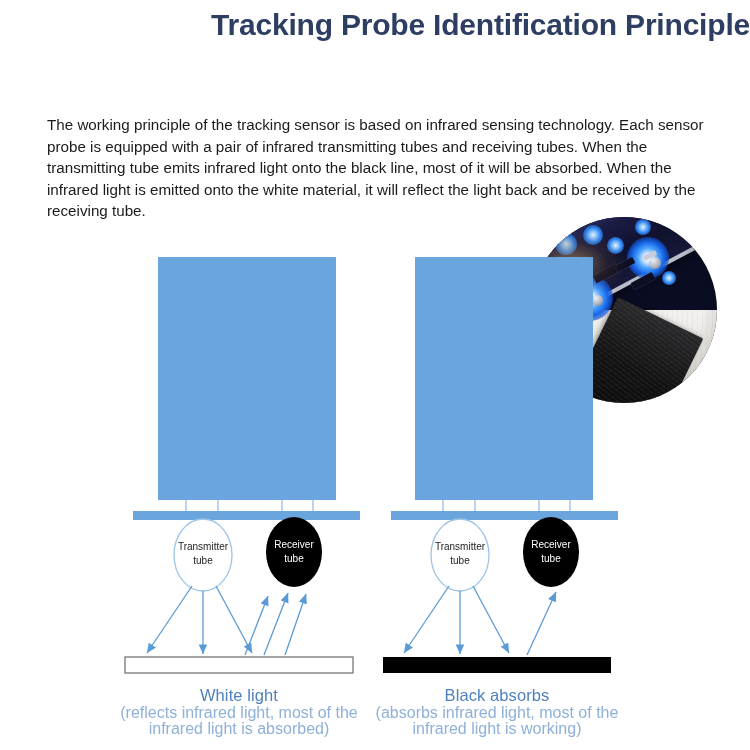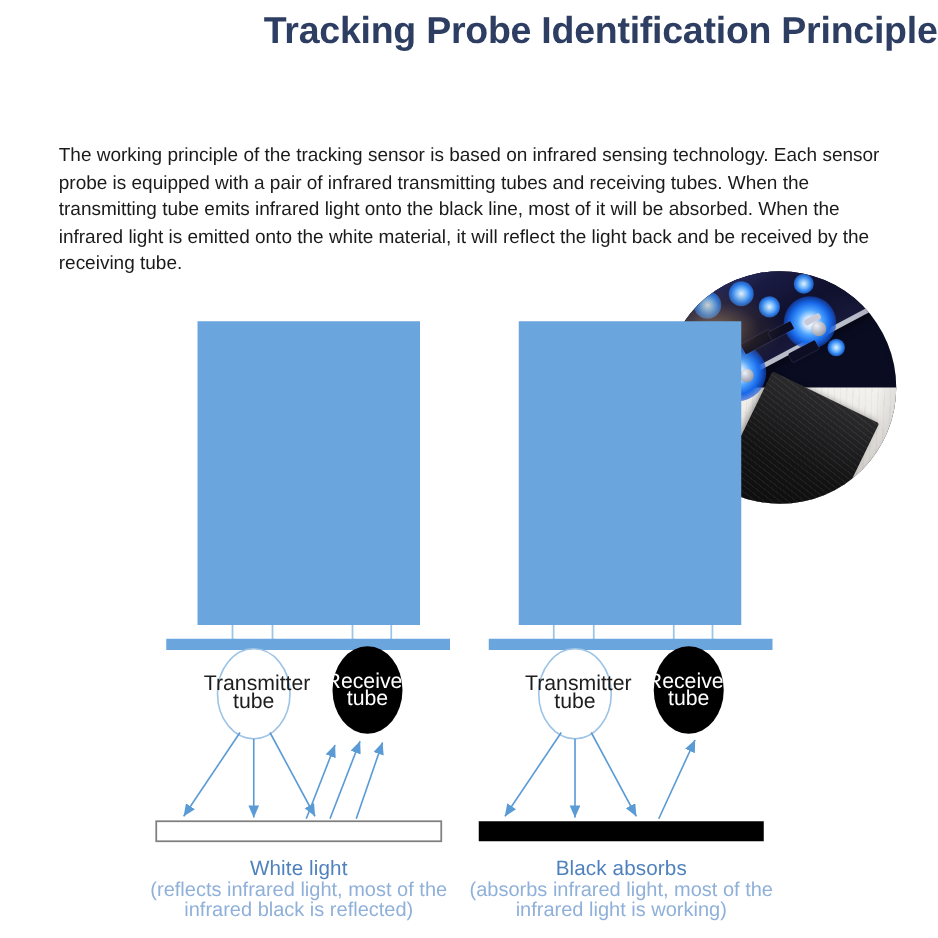--- a/index.html
+++ b/index.html
@@ -160,21 +160,21 @@
       rgba(0,0,0,0) 58%, rgba(0,0,0,.20) 88%, rgba(0,0,0,.34) 100%);
   }
 
   
   .dlabel {
     position: absolute;
     text-align: center;
     white-space: nowrap;
   }
   .tube-label {
-    font-size: 17px;
+    font-size: 10px;
     line-height: 14px;
     color: #1d1d1d;
   }
   .tube-label.on-dark { color: #ffffff; }
 
   .obj-title {
     font-size: 16.5px;
     color: #4f81bd;
     letter-spacing: .1px;
   }
@@ -293,20 +293,20 @@
 </div>
 
 <div class="dlabel tube-label on-dark" style="left:511px; top:538px; width:80px;">
   <div>Receiver</div>
   <div>tube</div>
 </div>
 
 <div class="dlabel" style="left:114px; top:686px; width:250px;">
   <div class="obj-title">White light</div>
   <div class="obj-sub">(reflects infrared light, most of the</div>
-  <div class="obj-sub">infrared black is reflected)</div>
+  <div class="obj-sub">infrared light is absorbed)</div>
 </div>
 
 <div class="dlabel" style="left:372px; top:686px; width:250px;">
   <div class="obj-title">Black absorbs</div>
   <div class="obj-sub">(absorbs infrared light, most of the</div>
   <div class="obj-sub">infrared light is working)</div>
 </div>
 
 </body></html>

